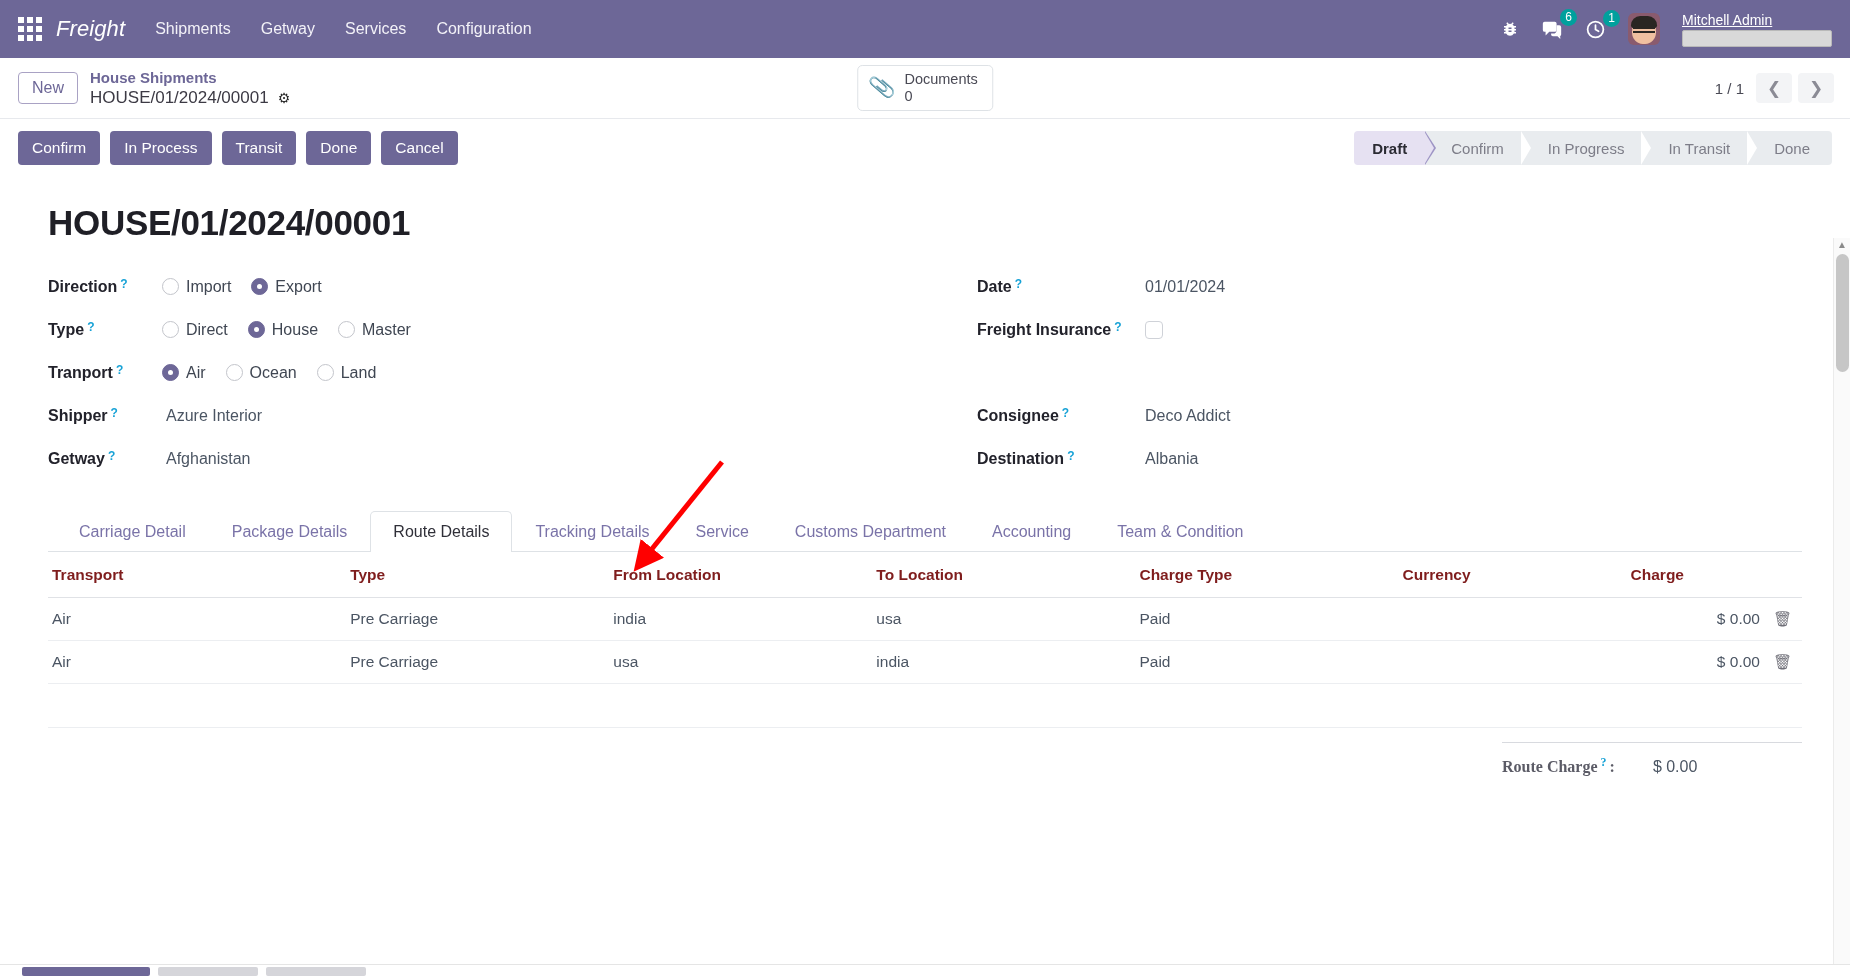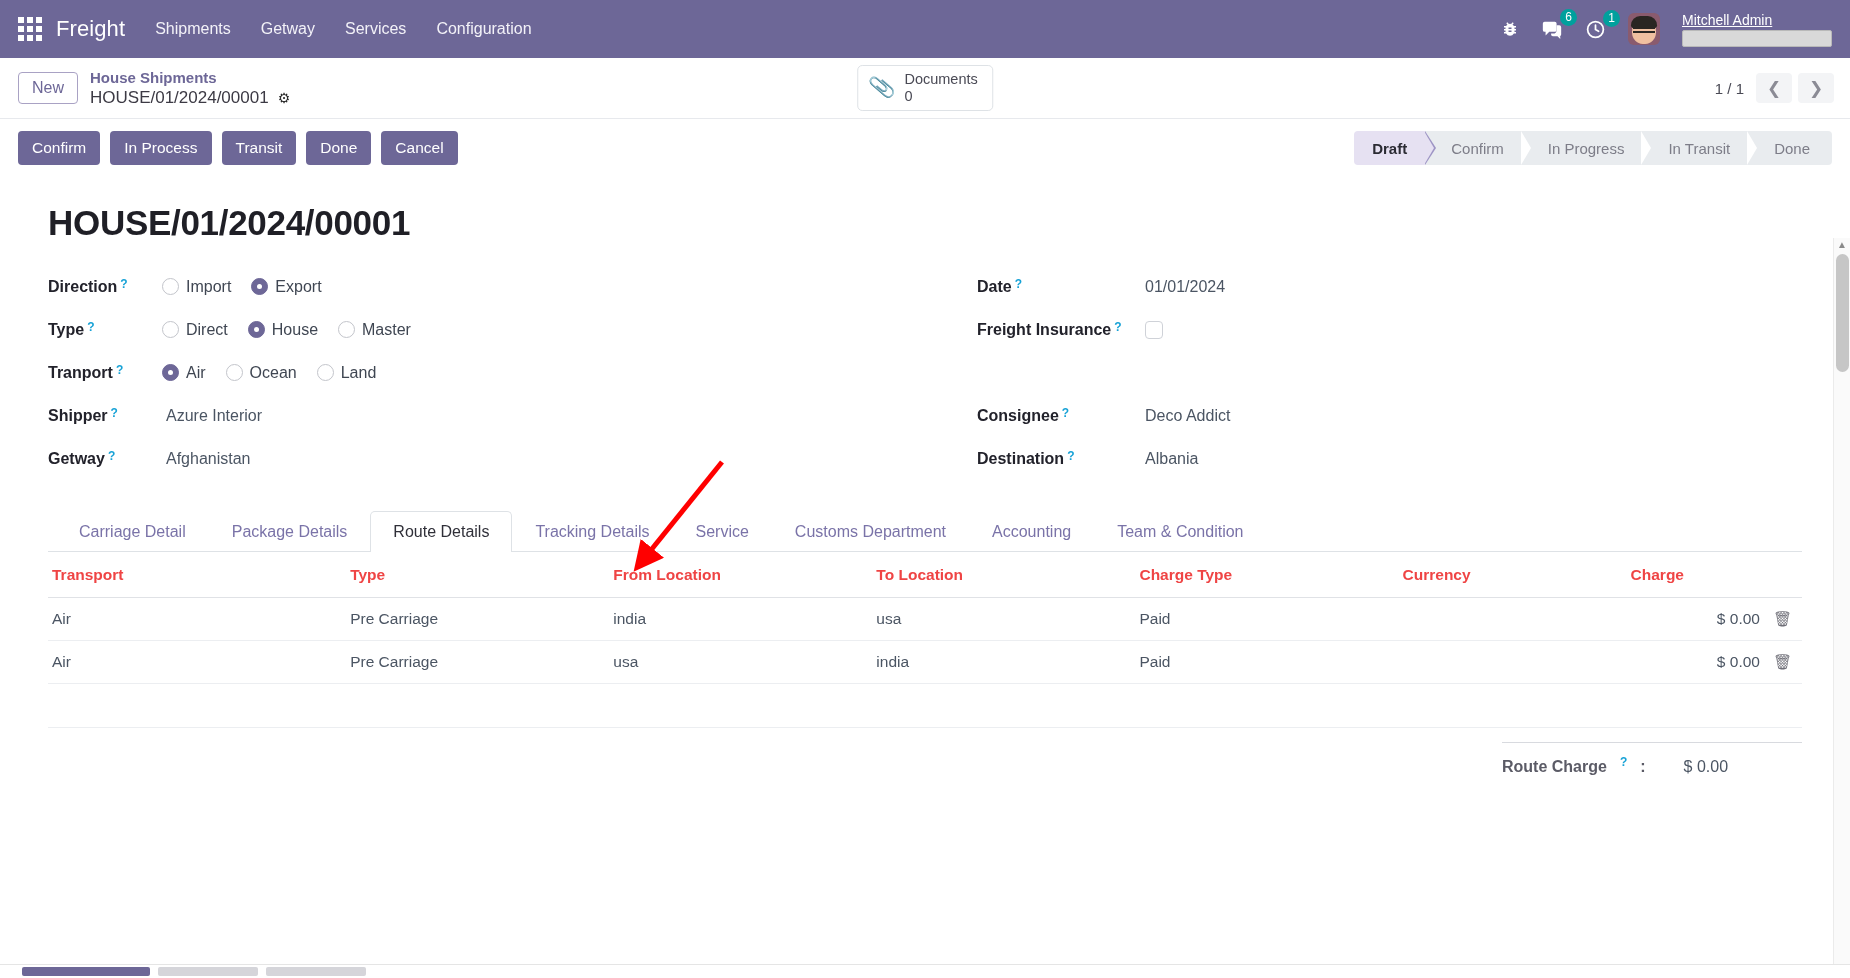--- a/index.html
+++ b/index.html
@@ -32,20 +32,21 @@
     cursor: pointer;
   }
   .apps-grid i { display: block; width: 6px; height: 6px; background: #ffffff; }
   .brand {
     font-size: 22px;
     font-weight: 400;
     color: #ffffff;
     margin-right: 30px;
     letter-spacing: .1px;
     cursor: pointer;
+    font-style: italic;
   }
   .nav-menu { display: flex; align-items: center; gap: 30px; }
   .nav-menu .nav-item {
     font-size: 16px;
     color: #f3f2f8;
     cursor: pointer;
     white-space: nowrap;
   }
   .nav-right {
     margin-left: auto;
@@ -354,21 +355,21 @@
   
   table.lines {
     width: 100%;
     border-collapse: collapse;
     font-size: 15.5px;
   }
   table.lines th {
     text-align: left;
     font-size: 15.5px;
     font-weight: bold;
-    color: #ef4444;
+    color: #7f1d1d;
     padding: 14px 10px 13px 4px;
     border-bottom: 1px solid #e0e2e6;
     white-space: nowrap;
   }
   table.lines td {
     padding: 12px 10px 12px 4px;
     border-bottom: 1px solid #eceef1;
     color: #4b5563;
   }
   th.num, td.num { text-align: right; padding-right: 4px; }
@@ -398,21 +399,22 @@
     padding-top: 15px;
     display: flex;
     align-items: center;
     font-size: 16px;
   }
   .total-label {
     color: #5b5b66;
     font-weight: bold;
     display: flex;
     align-items: flex-start;
-    gap: 13px;
+    gap: 3px;
+    font-family: Liberation Serif, serif;
   }
   .total-value { color: #4b5563; margin-left: 38px; }
 
   
   .arrow-svg {
     position: absolute;
     left: 0; top: 0;
     width: 1850px; height: 978px;
     pointer-events: none;
     z-index: 50;

